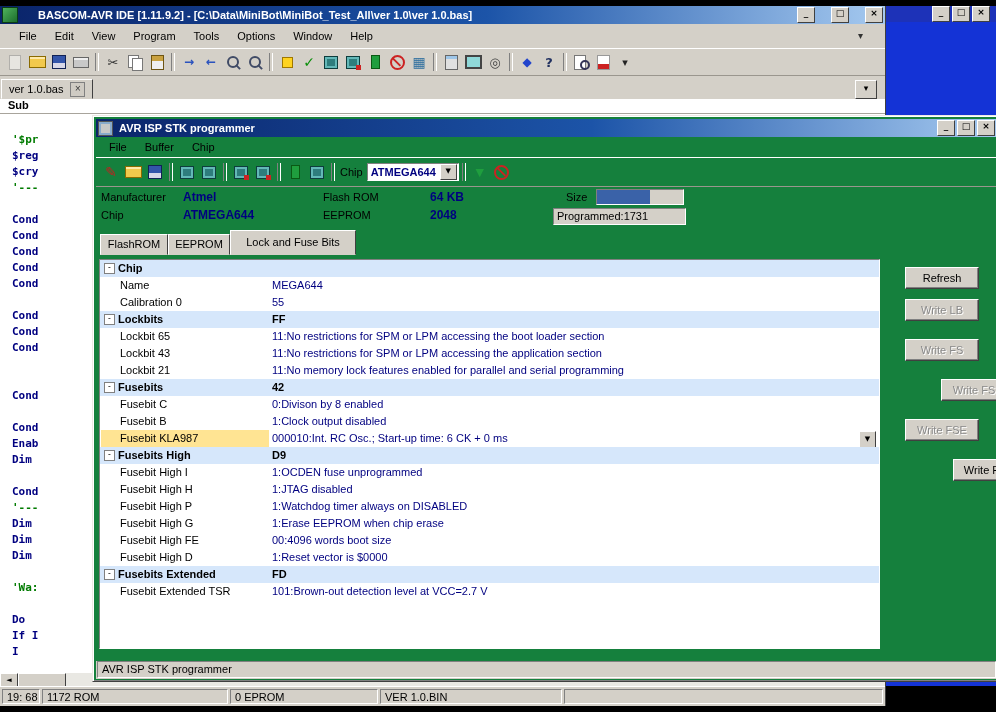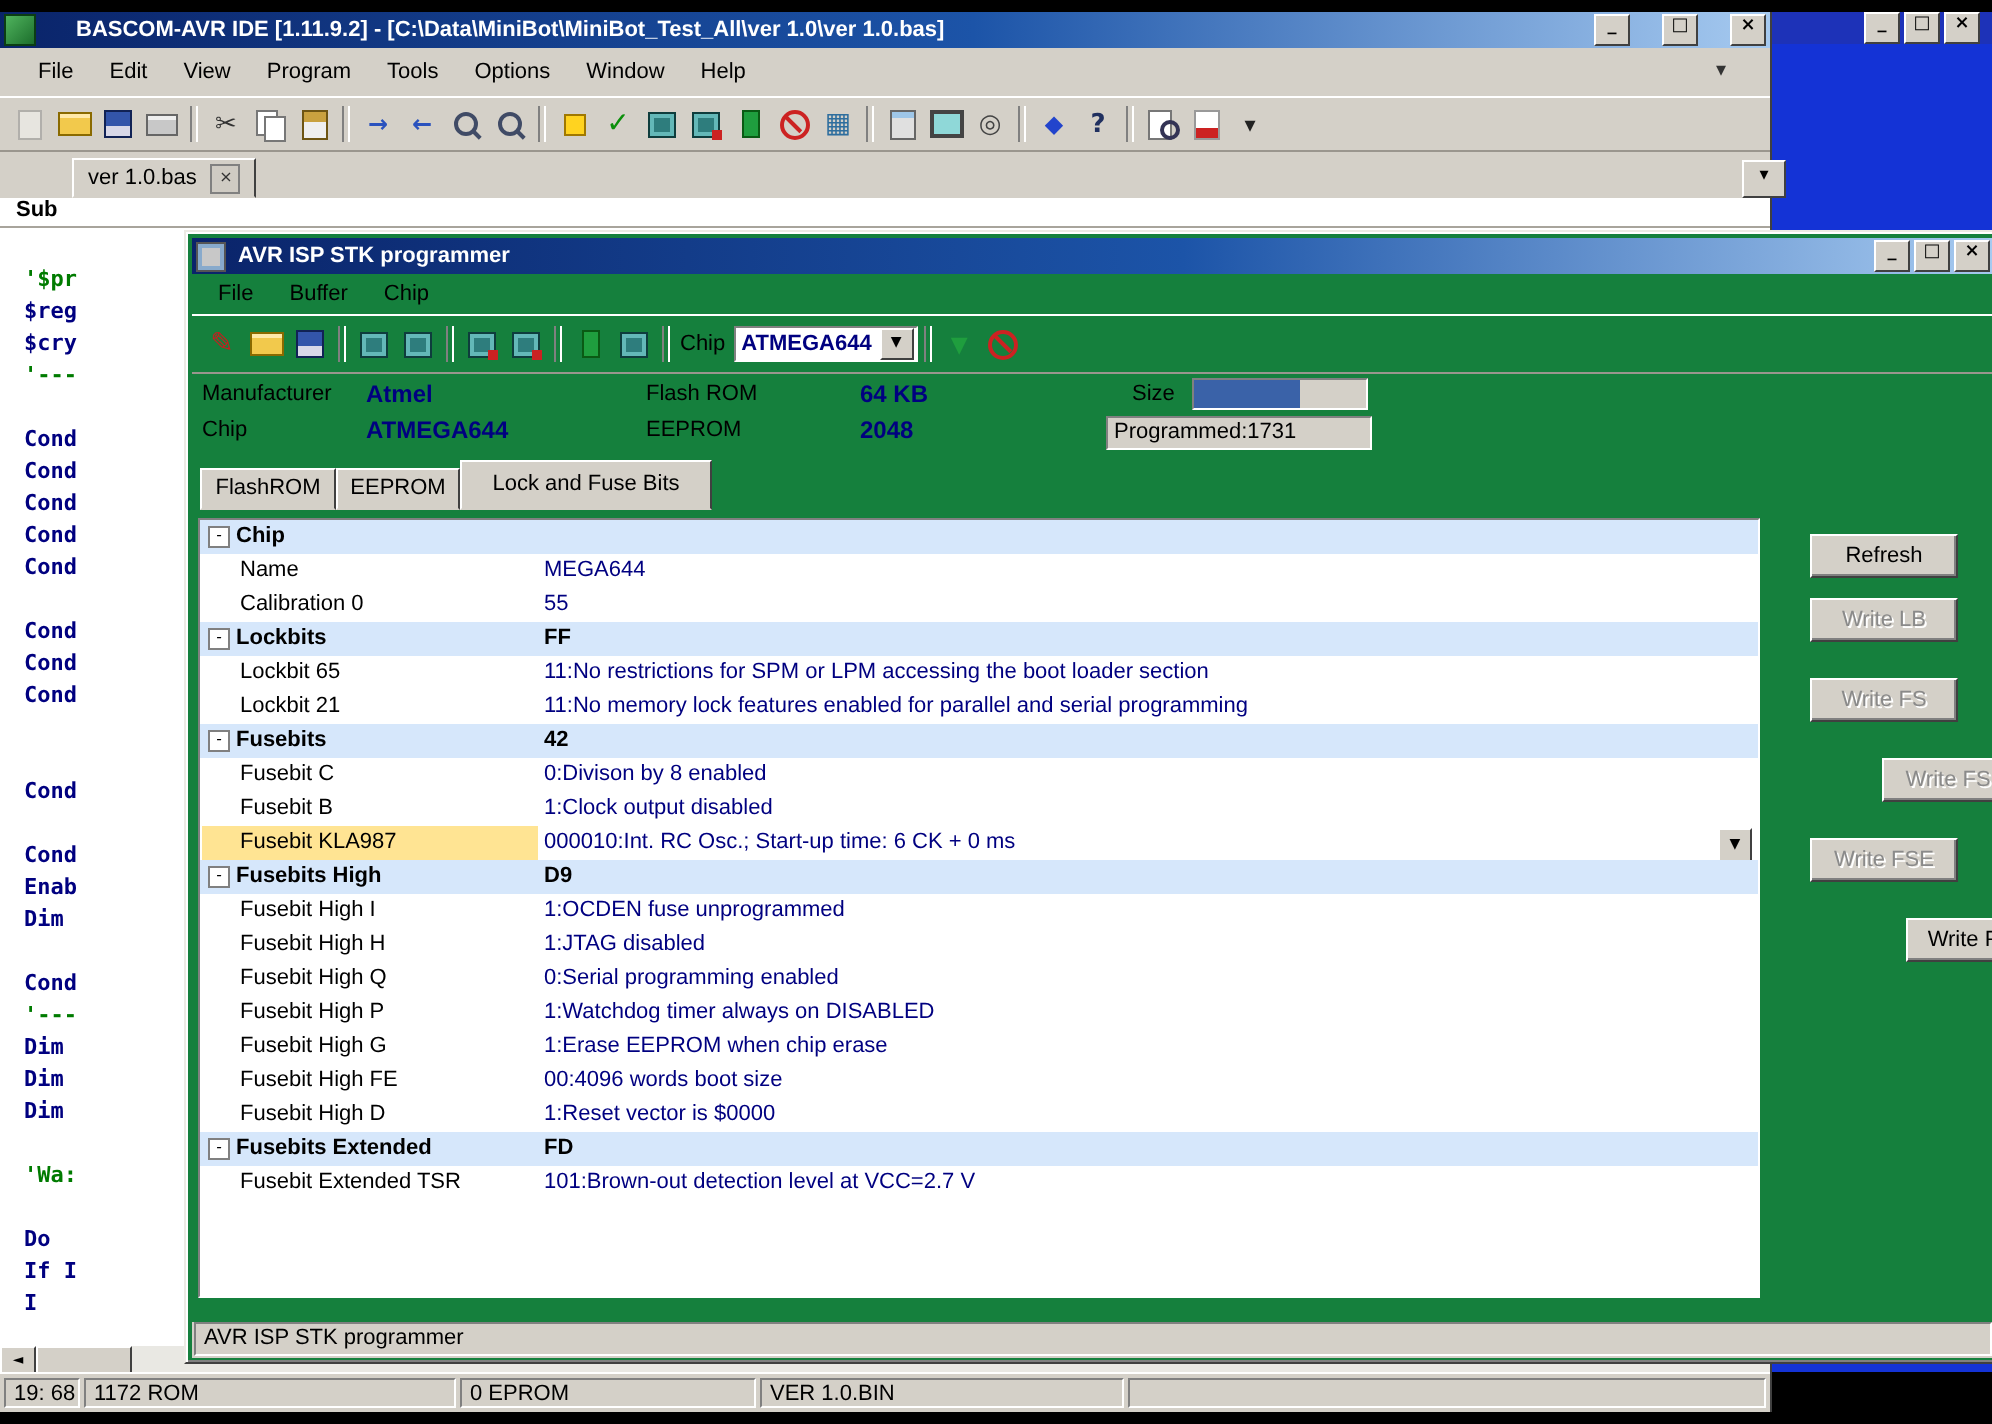--- a/index.html
+++ b/index.html
@@ -25,21 +25,21 @@
 
   
   .main-window{position:absolute;left:0;top:6px;width:886px;height:700px;background:#D4D0C8;
                border-right:1px solid #404040;box-sizing:border-box;}
   .mw-title{position:absolute;left:0;top:0;width:100%;height:18px;display:flex;align-items:center;padding:0 2px;box-sizing:border-box;gap:16px;}
   .app-icon{width:14px;height:14px;background:linear-gradient(135deg,#4FB35D,#1C6E2C);border:1px solid #0B3D14;margin-right:4px;flex:0 0 auto;}
   .mw-menu{position:absolute;left:0;top:18px;width:100%;height:24px;display:flex;align-items:center;padding-left:10px;box-sizing:border-box;}
   .menu-overflow{margin-left:auto;margin-right:12px;font-size:10px;color:#333;font-family:"DejaVu Sans",sans-serif;}
   .mw-toolbar{position:absolute;left:0;top:42px;width:100%;height:28px;display:flex;align-items:center;
               padding-left:4px;box-sizing:border-box;border-top:1px solid #fff;border-bottom:1px solid #9a968e;}
-  .mw-tabbar{position:absolute;left:16px;top:70px;width:100%;height:23px;display:flex;align-items:flex-end;padding-left:20px;box-sizing:border-box;}
+  .mw-tabbar{position:absolute;left:0;top:70px;width:100%;height:23px;display:flex;align-items:flex-end;padding-left:1px;box-sizing:border-box;}
   .tab{height:20px;background:#D4D0C8;border:1px solid;border-color:#fff #404040 #D4D0C8 #fff;
        display:flex;align-items:center;gap:7px;padding:0 7px;font-size:11px;box-sizing:border-box;}
   .tab-close{width:13px;height:13px;border:1px solid #808080;background:#cfcbc3;font-size:8px;line-height:11px;
              text-align:center;color:#333;font-family:"DejaVu Sans",sans-serif;}
   .tab-scroll{position:absolute;right:8px;top:4px;width:20px;height:17px;background:#D4D0C8;border:1px solid;
               border-color:#fff #404040 #404040 #fff;text-align:center;font-size:9px;line-height:15px;font-family:"DejaVu Sans",sans-serif;}
   .mw-subrow{position:absolute;left:0;top:93px;width:100%;height:15px;background:#fff;border-bottom:1px solid #a8a49c;
              font-size:11px;font-weight:bold;padding-left:8px;box-sizing:border-box;}
   .mw-editor{position:absolute;left:0;top:108px;width:100%;height:558px;background:#fff;overflow:hidden;padding-top:18px;box-sizing:border-box;}
   .eline{height:16px;line-height:16px;padding-left:12px;white-space:pre;
@@ -354,20 +354,24 @@
       <div class="grow gsec">
         <div class="gtog">-</div>
         <div class="gname">Lockbits</div>
         <div class="gval">FF</div>
       </div>
       <div class="grow">
         <div class="gname">Lockbit 65</div>
         <div class="gval">11:No restrictions for SPM or LPM accessing the boot loader section</div>
       </div>
       <div class="grow">
+        <div class="gname">Lockbit 43</div>
+        <div class="gval">11:No restrictions for SPM or LPM accessing the application section</div>
+      </div>
+      <div class="grow">
         <div class="gname">Lockbit 21</div>
         <div class="gval">11:No memory lock features enabled for parallel and serial programming</div>
       </div>
       <div class="grow gsec">
         <div class="gtog">-</div>
         <div class="gname">Fusebits</div>
         <div class="gval">42</div>
       </div>
       <div class="grow">
         <div class="gname">Fusebit C</div>
@@ -387,24 +391,20 @@
         <div class="gname">Fusebits High</div>
         <div class="gval">D9</div>
       </div>
       <div class="grow">
         <div class="gname">Fusebit High I</div>
         <div class="gval">1:OCDEN fuse unprogrammed</div>
       </div>
       <div class="grow">
         <div class="gname">Fusebit High H</div>
         <div class="gval">1:JTAG disabled</div>
-      </div>
-      <div class="grow">
-        <div class="gname">Fusebit High Q</div>
-        <div class="gval">0:Serial programming enabled</div>
       </div>
       <div class="grow">
         <div class="gname">Fusebit High P</div>
         <div class="gval">1:Watchdog timer always on DISABLED</div>
       </div>
       <div class="grow">
         <div class="gname">Fusebit High G</div>
         <div class="gval">1:Erase EEPROM when chip erase</div>
       </div>
       <div class="grow">

